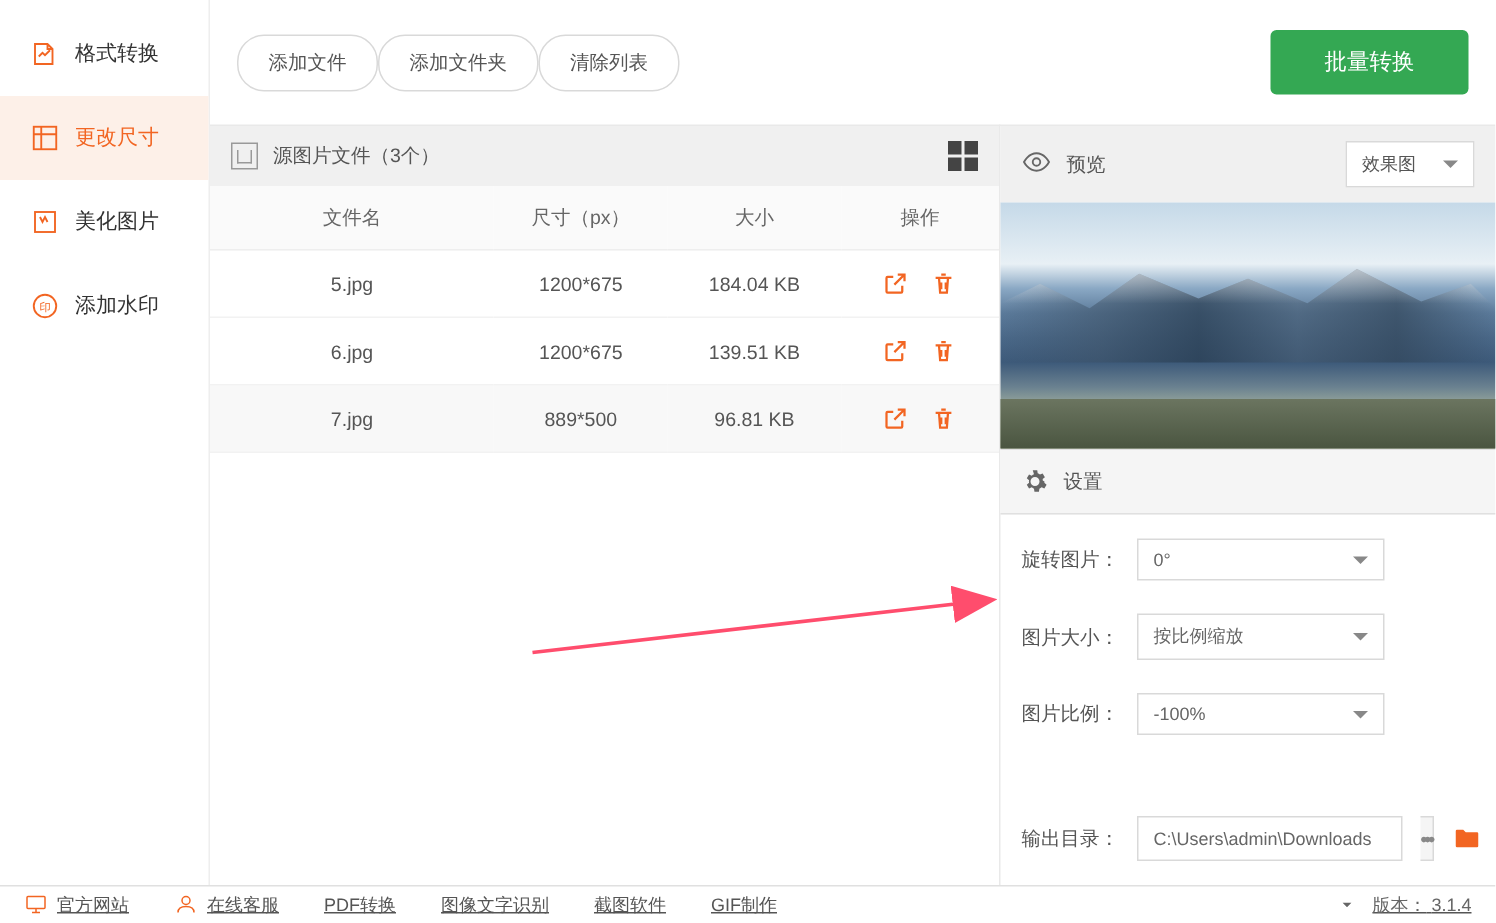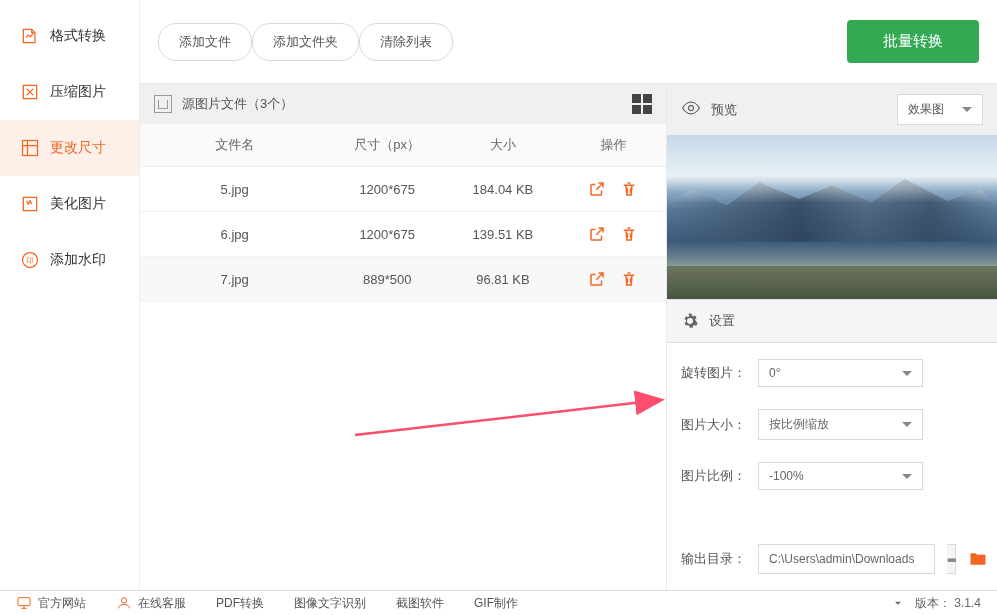--- a/index.html
+++ b/index.html
@@ -68,49 +68,40 @@
     .setting-input { flex: 1; background: #fff; border: 1px solid #d9d9d9; padding: 7px 10px; font-size: 12px; color: #666; font-family: inherit; }
     .path-row { align-items: stretch; margin-top: 32px; }
     .path-btn { width: 32px; background: #f5f5f5; border: 1px solid #d9d9d9; border-left: none; display: flex; align-items: center; justify-content: center; cursor: pointer; color: #888; font-weight: bold; letter-spacing: -2px; }
     .folder-btn { width: 28px; display: flex; align-items: center; justify-content: center; cursor: pointer; }
     .folder-btn svg { width: 20px; height: 20px; fill: #f26522; }
     
     
     .annotation-arrow { position: absolute; top: 390px; left: 350px; width: 320px; height: 50px; pointer-events: none; }
     
     
-    .footer { position: absolute; bottom: 0; left: 0; right: 0; height: 25px; border-top: 1px solid #e0e0e0; display: flex; align-items: center; padding: 0 16px; gap: 30px; background: #fff; font-size: 12px; color: #555; }
+    .footer { position: absolute; bottom: 0; left: 0; right: 0; height: 25px; border-top: 1px solid #e0e0e0; display: flex; align-items: center; padding: 0 16px; gap: 30px; background: #fff; font-size: 12px; color: #555; text-decoration: underline; }
     .footer-item { display: flex; align-items: center; gap: 6px; cursor: pointer; }
     .footer-item svg { width: 16px; height: 16px; fill: #f26522; }
     .footer-item.svc svg { fill: none; stroke: #f26522; stroke-width: 1.5; }
     .footer-right { margin-left: auto; display: flex; align-items: center; gap: 10px; color: #666; }
     .footer-right svg { width: 14px; height: 14px; fill: #666; }
   </style>
 </head>
 <body>
 
 <div class="app">
   <div class="sidebar">
     <div class="sidebar-item">
       <span class="sidebar-icon">
           <svg viewBox="0 0 24 24">
             <path d="M4 4h10l4 4v12H4z M4 4v16 M14 4v4h4" fill="none" stroke="#f26522" stroke-width="1.5"></path>
             <path d="M7 14l3-3 2 2 4-4" fill="none" stroke="#f26522" stroke-width="1.5"></path>
           </svg>
         </span>
       <span>格式转换</span>
-    </div>
-    <div class="sidebar-item">
-      <span class="sidebar-icon">
-          <svg viewBox="0 0 24 24">
-            <rect x="4" y="4" width="16" height="16" fill="none" stroke="#f26522" stroke-width="1.5"></rect>
-            <path d="M8 8l8 8M16 8l-8 8" stroke="#f26522" stroke-width="1.5"></path>
-          </svg>
-        </span>
-      <span>压缩图片</span>
     </div>
     <div class="sidebar-item active">
       <span class="sidebar-icon">
           <svg viewBox="0 0 24 24">
             <rect x="3" y="3" width="18" height="18" fill="none" stroke="#f26522" stroke-width="1.5"></rect>
             <path d="M3 9h18M9 3v18" stroke="#f26522" stroke-width="1.5"></path>
           </svg>
         </span>
       <span>更改尺寸</span>
     </div>

